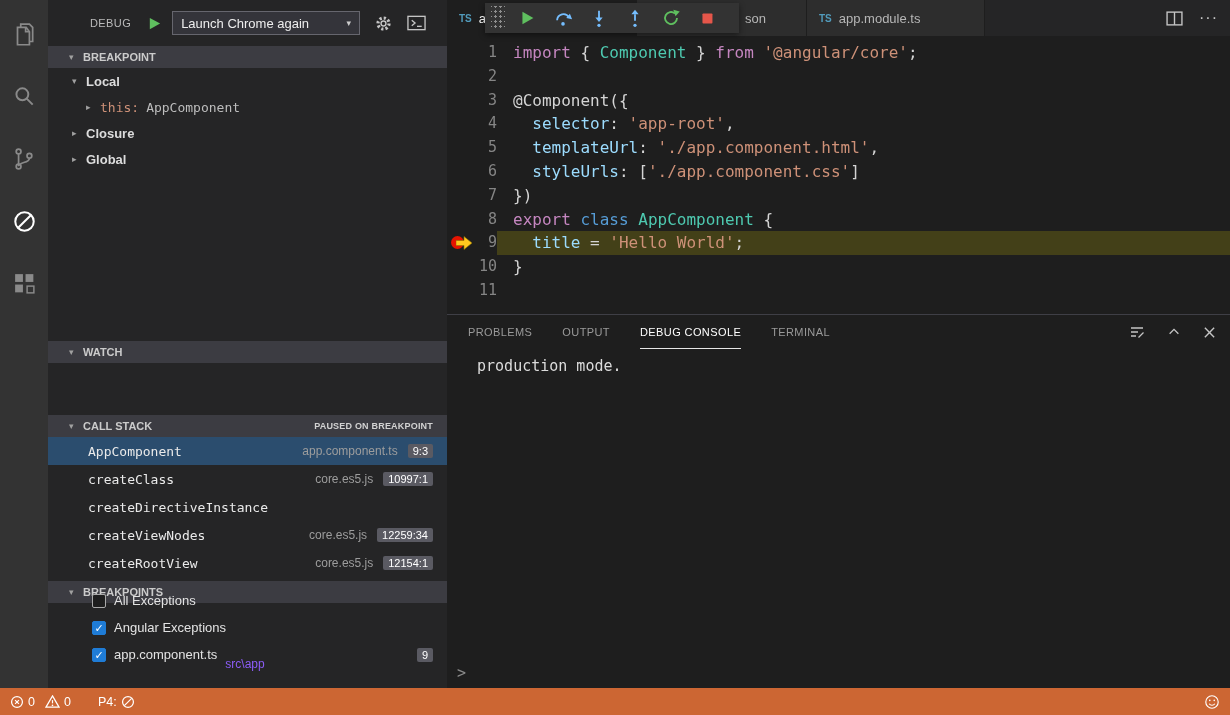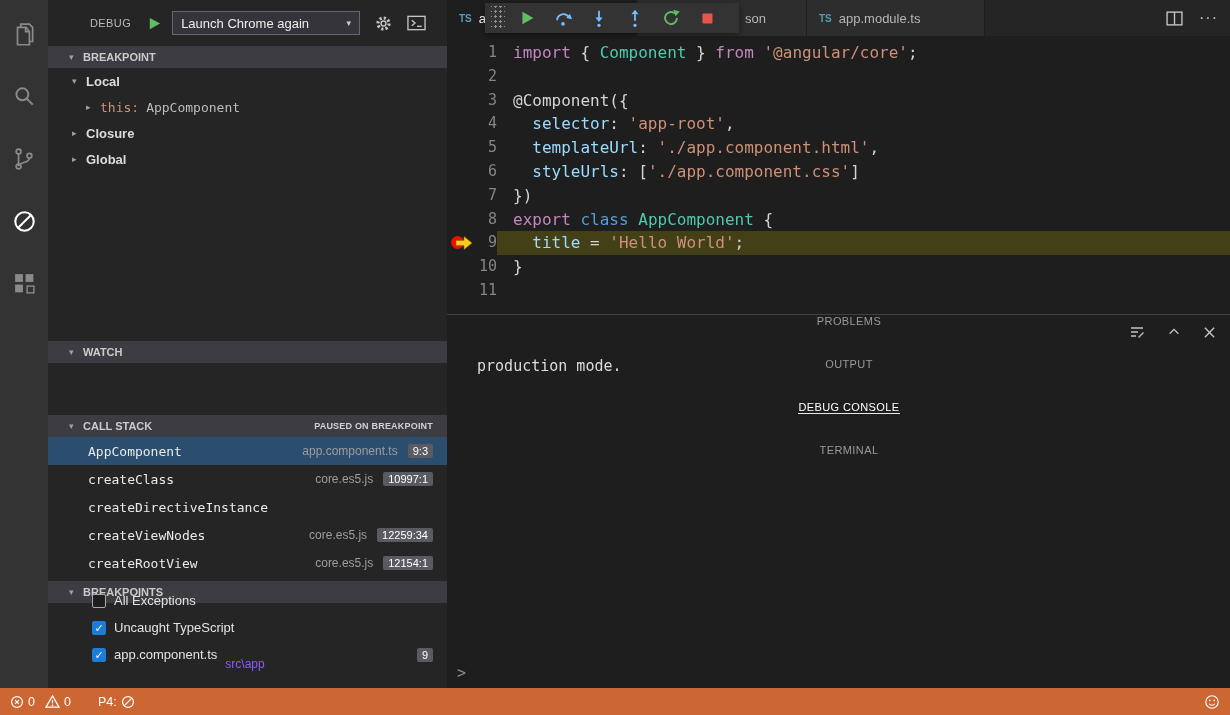--- a/index.html
+++ b/index.html
@@ -76,21 +76,21 @@
   .tk-kwb { color:var(--keyword-blue,#569cd6); }
   .tk-cls { color:var(--class-teal,#4ec9b0); }
   .tk-prop{ color:var(--property-blue,#9cdcfe); }
   .tk-str { color:var(--string-orange,#ce9178); }
   .tk-pn  { color:#d4d4d4; }
   .bp-dot { position:absolute; left:4px; top:5px; width:13px; height:13px; border-radius:50%; background:var(--breakpoint-red,#e51400); cursor:pointer; }
   .bp-arrow { position:absolute; left:9px; top:5px; display:flex; z-index:2; }
 
   
   .panel { flex:1; border-top:1px solid #3f3f46; background:#1e1e1e; position:relative; }
-  .panel-tabs { height:34px; display:flex; align-items:center; padding-left:21px; gap:30px;flex-direction:column; }
+  .panel-tabs { height:34px; display:flex; align-items:center; padding-left:21px; gap:30px; }
   .ptab { font-size:11px; letter-spacing:.4px; color:#9a9a9a; height:33px; display:flex; align-items:center; border-bottom:1px solid transparent; cursor:pointer; }
   .ptab.active { color:#ffffff; border-bottom-color:#e7e7e7; }
   .panel-actions { position:absolute; right:14px; top:9px; display:flex; align-items:center; gap:22px; color:#c5c5c5; }
   .panel-actions > span { display:flex; cursor:pointer; }
   .panel-content { padding:6px 0 0 21px; font-family:"DejaVu Sans Mono",monospace; font-size:15px; color:#dcdcdc; }
   .console-line { white-space:pre; line-height:22px; }
   .console-input { position:absolute; left:0; right:0; bottom:4px; height:22px; display:flex; align-items:center; padding-left:10px; font-family:"DejaVu Sans Mono",monospace; font-size:15px; color:#8a8a8a; cursor:text; }
 
   
   .statusbar { height:27px; background:var(--status-bar-bg,#cc6633); display:flex; align-items:center; justify-content:space-between; color:#ffffff; font-size:12.5px; padding:0 10px; }
@@ -237,21 +237,21 @@
       <span class="tw">▾</span>
       <span>BREAKPOINTS</span>
     </div>
     <div class="bp-body">
         <div class="bp-row">
           <span class="cb"></span>
           <span>All Exceptions</span>
         </div>
         <div class="bp-row">
           <span class="cb checked"></span>
-          <span>Uncaught TypeScript</span>
+          <span>Angular Exceptions</span>
         </div>
         <div class="bp-row">
           <span class="cb checked"></span>
           <span>app.component.ts</span>
           <span class="bp-detail">src\app</span>
           <span class="badge">9</span>
         </div>
       </div>
   </div>
 

